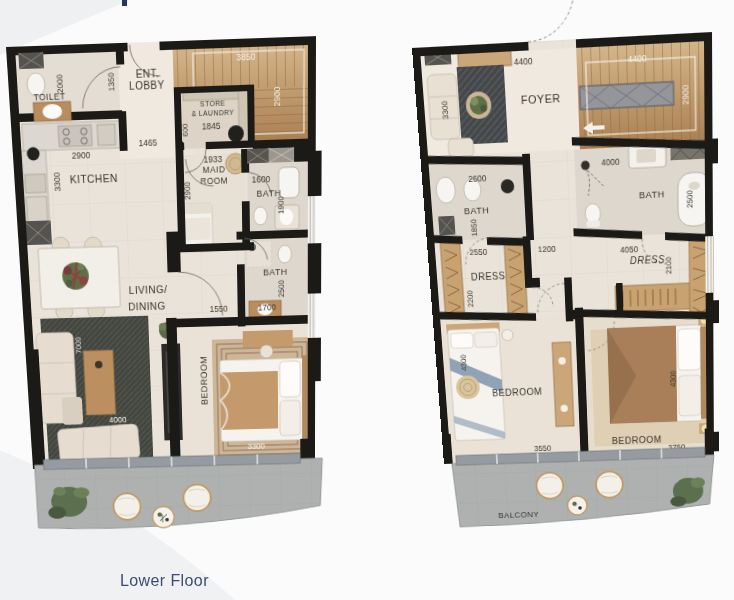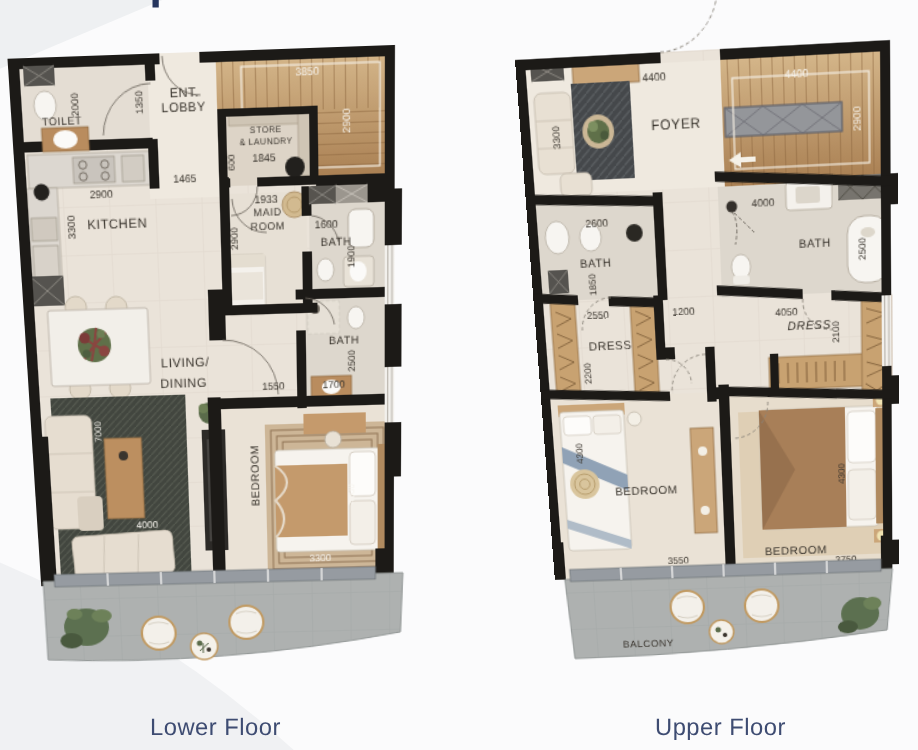--- a/index.html
+++ b/index.html
@@ -1,21 +1,21 @@
 <!DOCTYPE html>
 <html><head><meta charset="utf-8">
 <style>
 html,body{margin:0;padding:0;background:#fbfbfc;}
 #page{position:relative;width:734px;height:600px;overflow:hidden;background:#fbfbfc;font-family:"Liberation Sans",sans-serif;}
 .unit{position:absolute;left:0;top:0;transform-origin:0 0;}
 svg{overflow:visible;display:block;}
 .lbl{fill:#38332c;font-family:"Liberation Sans",sans-serif;letter-spacing:.5px;}
 .dim{fill:#3a352e;font-family:"Liberation Sans",sans-serif;}
 .wdim{fill:#f7f4ee;font-family:"Liberation Sans",sans-serif;}
-.title{position:absolute;color:#3e4c72;font-size:19px;letter-spacing:.4px;}
+.title{position:absolute;color:#3e4c72;font-size:16px;letter-spacing:.4px;}
 </style></head>
 <body>
 <div id="page">
 
 <svg width="734" height="600" style="position:absolute;left:0;top:0">
   <path d="M0,55 L130,0 L0,0 Z" fill="#eef0f2"></path>
   <path d="M0,600 L0,450 Q130,505 235,600 Z" fill="#f0f1f3"></path>
   <rect x="122" y="0" width="5" height="6" fill="#25355e"></rect>
 </svg>
 
@@ -537,14 +537,13 @@
 <ellipse cx="273" cy="470" rx="17" ry="15"></ellipse>
 <ellipse cx="262" cy="482" rx="9" ry="6" fill="#49593e"></ellipse>
 <ellipse cx="284" cy="461" rx="8" ry="6" fill="#6d8159"></ellipse>
 </g>
 </g>
 </svg>
 </div>
 
 <div class="title" style="left:120px;top:572px;">Lower Floor</div>
 
-<div class="title" style="left:524px;top:572px;">Upper Floor</div>
 </div>
 
 </body></html>

